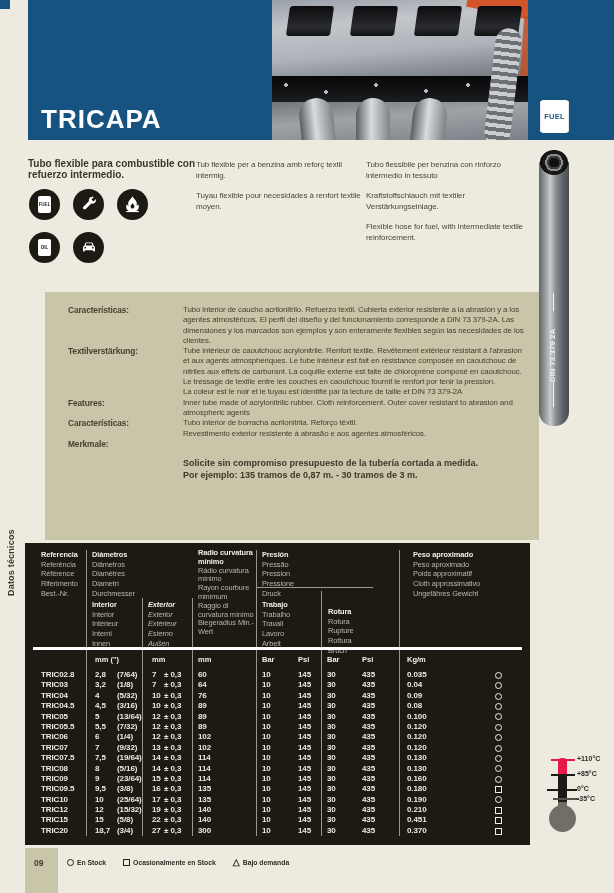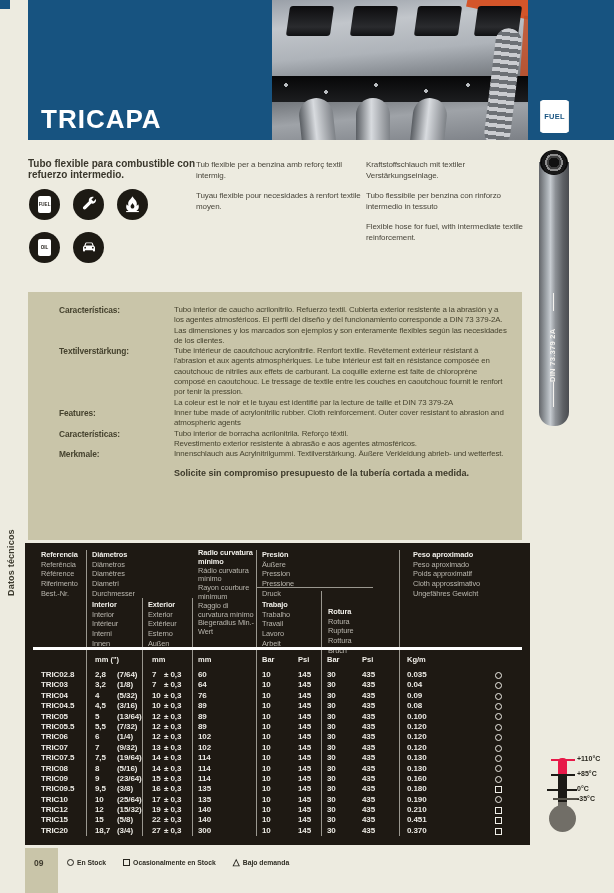--- a/index.html
+++ b/index.html
@@ -41,39 +41,39 @@
   .icons{position:absolute;left:29px;top:189px;width:134px;display:flex;flex-wrap:wrap;gap:12px 13px;}
   .icon{width:31px;height:31px;border-radius:50%;background:#1d1a14;display:flex;align-items:center;justify-content:center;}
   .barrel{width:13px;height:17px;background:#fff;border-radius:2px;display:flex;align-items:center;justify-content:center;}
   .barrel span{font-size:4.5px;font-weight:bold;color:#1d1a14;letter-spacing:0;}
   .intro-col{position:absolute;top:160px;font-size:8px;color:#4a473c;line-height:10.5px;letter-spacing:-.1px;}
   .intro-col > div{margin-bottom:10px;}
   .col2{left:196px;width:170px;}
   .col3{left:366px;width:160px;}
 
   
-  .chars{position:absolute;left:28px;top:292px;width:494px;height:248px;background:#c9c5a9;
-         padding:13px 14px 0 31px;box-sizing:border-box;color:#46432f;}
+  .chars{position:absolute;left:45px;top:292px;width:494px;height:248px;background:#c9c5a9;
+         padding:13px 14px 0 23px;box-sizing:border-box;color:#46432f;}
   .crow{display:flex;font-size:7.9px;line-height:10.3px;letter-spacing:-.12px;}
   .crow .lbl{width:115px;flex:none;font-weight:bold;font-size:8.4px;}
   .crow .txt{flex:1;white-space:pre-line;}
   .note{margin-left:115px;margin-top:9px;font-weight:bold;font-size:9px;line-height:11.5px;color:#3c392a;}
 
   
   .side-label{position:absolute;left:6px;top:518px;height:78px;writing-mode:vertical-rl;
               transform:rotate(180deg);font-size:9px;font-weight:bold;color:#3c3a2e;letter-spacing:.2px;}
 
   
   .ttable{position:absolute;left:25px;top:543px;width:505px;height:302px;background:#1e1913;color:#dedbd3;}
   .hdr-block{position:absolute;font-size:7.4px;line-height:9.7px;color:#b9b6ae;letter-spacing:-.1px;}
   .hdr-block > div:first-child{font-weight:bold;color:#f1efe9;}
   .hb-ref{left:16px;top:7px;width:46px;}
   .hb-diam{left:67px;top:7px;width:80px;}
   .hb-int{left:67px;top:57px;width:48px;}
-  .hb-ext{left:123px;top:57px;width:44px;}
+  .hb-ext{left:123px;top:57px;width:44px;font-style:italic;}
   .hb-radio{left:173px;top:6px;width:57px;line-height:8.8px;}
   .hb-pres{left:237px;top:7px;width:56px;}
   .hb-trab{left:237px;top:57px;width:50px;}
   .hb-rot{left:303px;top:57px;width:46px;margin-top:7px;}
   .hb-peso{left:388px;top:7px;width:104px;}
   .vline{position:absolute;width:1px;background:#9a978f;}
   .v1{left:61px;top:7px;height:286px;}
   .v2{left:117px;top:55px;height:238px;}
   .v3{left:167px;top:55px;height:238px;}
   .v4{left:231px;top:7px;height:286px;}
@@ -187,22 +187,22 @@
           <path fill="#fff" d="M5.5 9.2l1.6-3.8c.2-.4.6-.7 1.1-.7h7.6c.5 0 .9.3 1.1.7l1.6 3.8c.9.2 1.5 1 1.5 1.9v4.4c0 .6-.4 1-1 1h-.7c-.6 0-1-.4-1-1v-.6H6.7v.6c0 .6-.4 1-1 1H5c-.6 0-1-.4-1-1v-4.4c0-.9.6-1.7 1.5-1.9zm1.8-.6h9.4l-1.2-2.8H8.5L7.3 8.6zm-.4 4.2c.7 0 1.2-.5 1.2-1.2s-.5-1.2-1.2-1.2-1.2.5-1.2 1.2.5 1.2 1.2 1.2zm10.2 0c.7 0 1.2-.5 1.2-1.2s-.5-1.2-1.2-1.2-1.2.5-1.2 1.2.5 1.2 1.2 1.2z"></path>
         </svg>
     </div>
   </div>
 
   <div class="intro-col col2">
       <div>Tub flexible per a benzina amb reforç textil intermig.</div>
       <div>Tuyau flexible pour necesidades à renfort textile moyen.</div>
     </div>
   <div class="intro-col col3">
+      <div>Tubo flessibile per benzina con rinforzo intermedio in tessuto</div>
       <div>Kraftstoffschlauch mit textiler Verstärkungseinlage.</div>
-      <div>Tubo flessibile per benzina con rinforzo intermedio in tessuto</div>
       <div>Flexible hose for fuel, with intermediate textile reinforcement.</div>
     </div>
 
   <section class="chars">
     <div class="crow">
       <div class="lbl">Características:</div>
       <div class="txt">Tubo interior de caucho acrilonitrilo. Refuerzo textil. Cubierta exterior resistente a la abrasión y a los agentes atmosféricos. El perfil del diseño y del funcionamiento corresponde a DIN 73 379-2A. Las dimensiones y los marcados son ejemplos y son enteramente flexibles según las necesidades de los clientes.</div>
     </div>
     <div class="crow">
       <div class="lbl">Textilverstärkung:</div>
@@ -213,24 +213,24 @@
       <div class="lbl">Features:</div>
       <div class="txt">Inner tube made of acrylonitrilic rubber. Cloth reinforcement. Outer cover resistant to abrasion and atmospheric agents</div>
     </div>
     <div class="crow">
       <div class="lbl">Características:</div>
       <div class="txt">Tubo interior de borracha acrilonitrila. Reforço têxtil.
 Revestimento exterior resistente à abrasão e aos agentes atmosféricos.</div>
     </div>
     <div class="crow">
       <div class="lbl">Merkmale:</div>
-      <div class="txt">Innenschlauch aus Acrylnitrilgummi. Textilverstärkung. Äußere Verkleidung abrieb- und wetterfest.</div>
     </div>
     <div class="note">
       <div>Solicite sin compromiso presupuesto de la tubería cortada a medida.</div>
+      <div>Por ejemplo: 135 tramos de 0,87 m. - 30 tramos de 3 m.</div>
     </div>
   </section>
 
   <div class="side-label">Datos técnicos</div>
 
   <section class="ttable">
     <div class="hdr-block hb-ref">
         <div>Referencia</div>
         <div>Referência</div>
         <div>Référence</div>
@@ -260,21 +260,21 @@
       </div>
     <div class="hdr-block hb-radio">
         <div>Radio curvatura mínimo</div>
         <div>Rádio curvatura mínimo</div>
         <div>Rayon courbure minimum</div>
         <div>Raggio di curvatura mínimo</div>
         <div>Biegeradius Min.-Wert</div>
       </div>
     <div class="hdr-block hb-pres">
         <div>Presión</div>
-        <div>Äußere</div>
+        <div>Pressão</div>
         <div>Pression</div>
         <div>Pressione</div>
         <div>Druck</div>
       </div>
     <div class="hdr-block hb-trab">
         <div>Trabajo</div>
         <div>Trabalho</div>
         <div>Travail</div>
         <div>Lavoro</div>
         <div>Arbeit</div>

